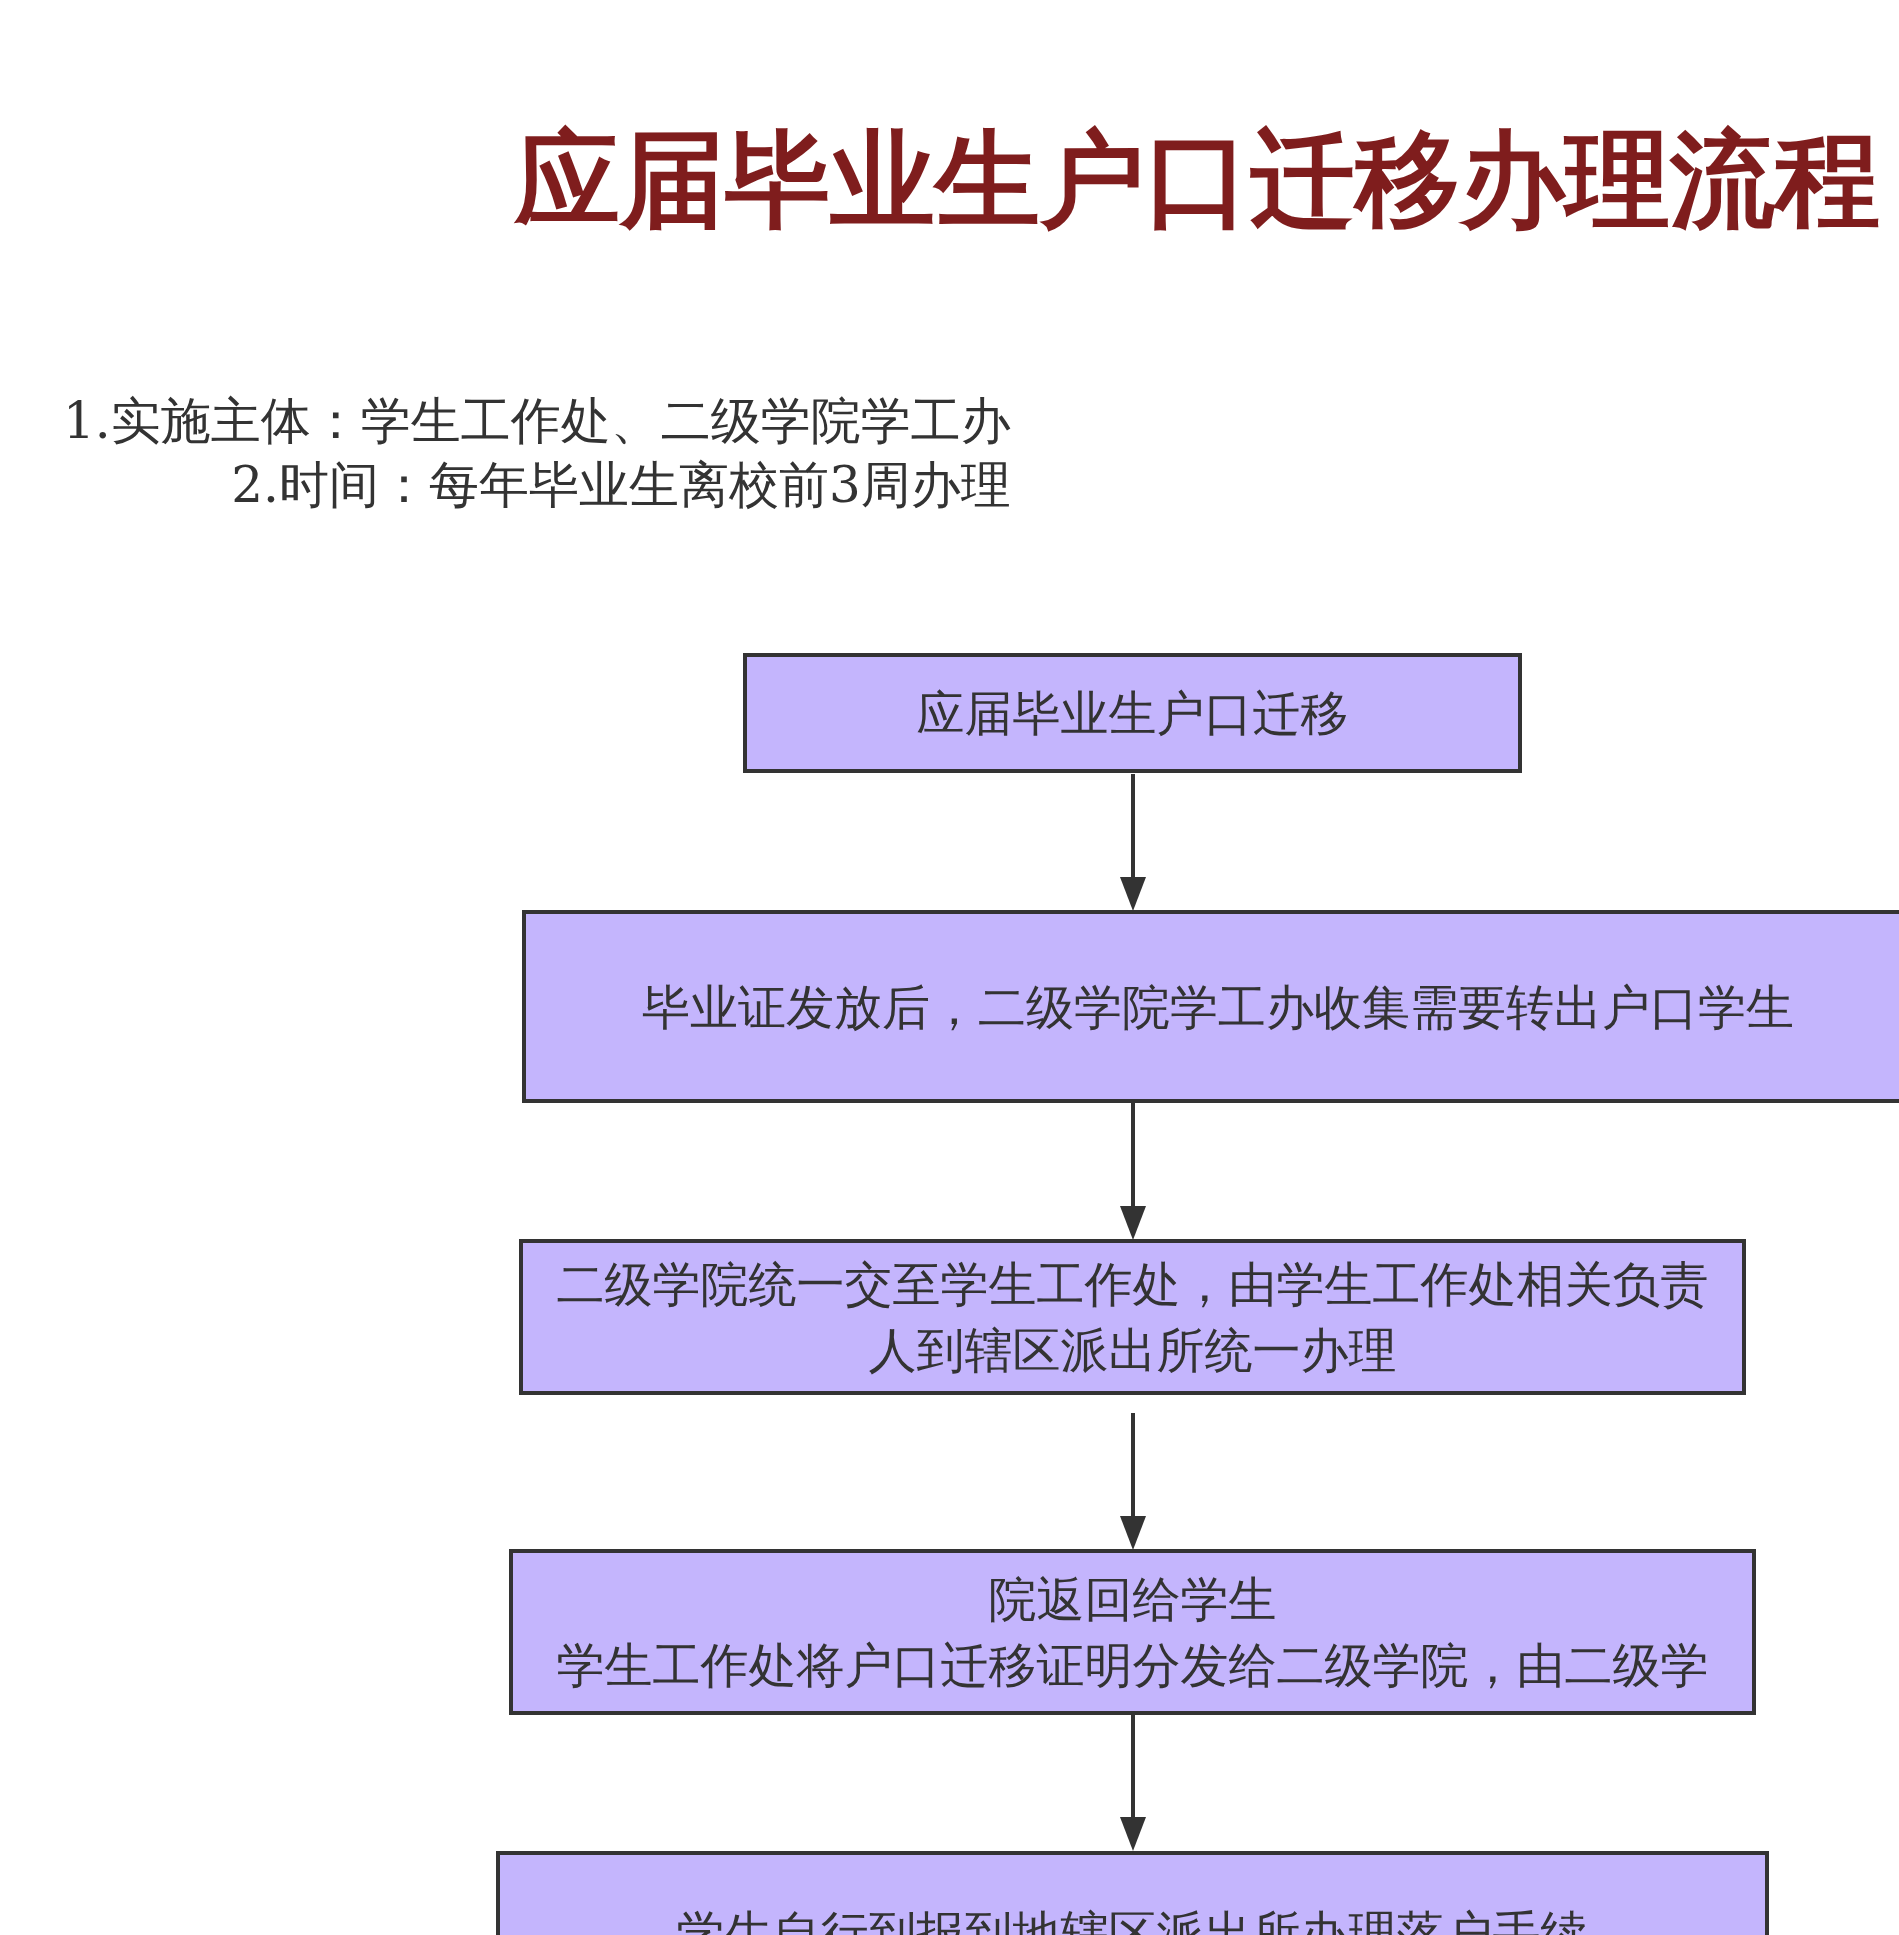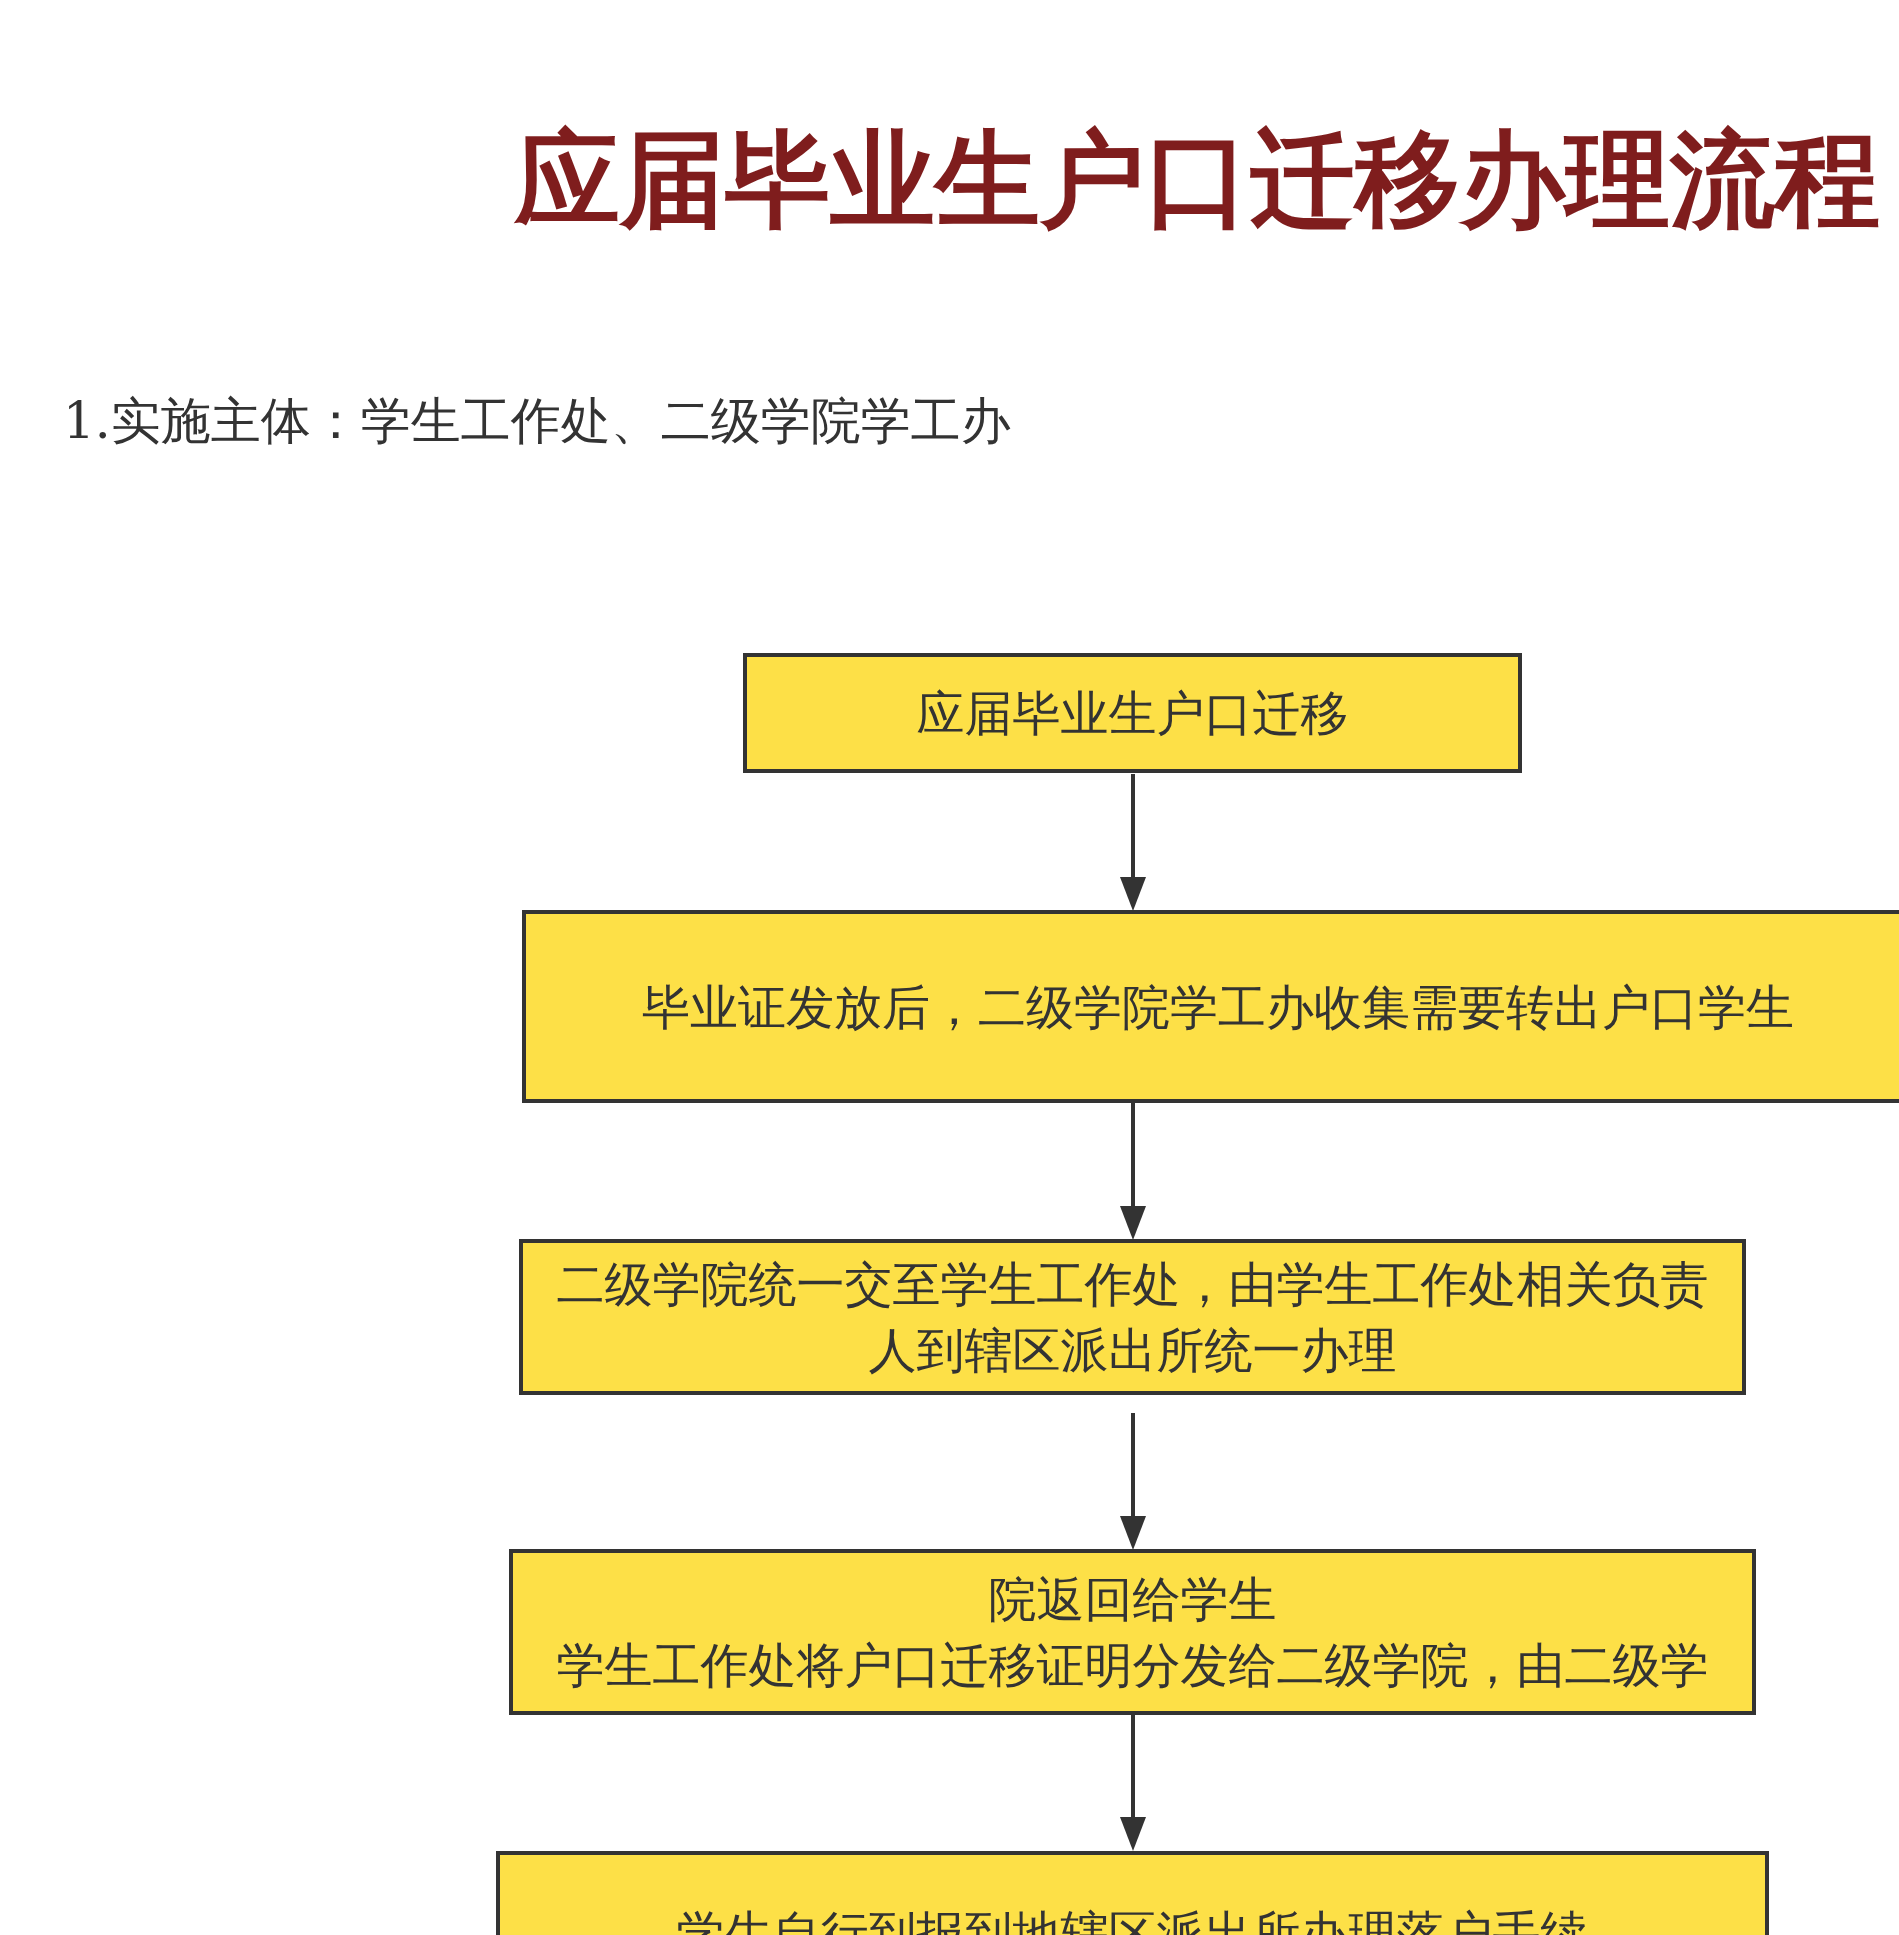--- a/index.html
+++ b/index.html
@@ -39,21 +39,21 @@
     color: #333333;
   }
   .note-line {
     display: block;
     white-space: nowrap;
     text-align: right;
   }
   .flow-node {
     position: absolute;
     border: 4.6px solid #333333;
-    background: #fde047;
+    background: #c4b5fd;
     box-sizing: border-box;
     display: flex;
     flex-direction: column;
     justify-content: center;
     align-items: center;
     text-align: center;
     font-size: 48px;
     line-height: 66px;
     color: #333333;
   }
@@ -89,20 +89,21 @@
 </style>
 </head>
 <body>
 
 <div class="page">
 
   <div class="doc-title">应届毕业生户口迁移办理流程</div>
 
   <div class="notes">
     <span class="note-line">1.实施主体：学生工作处、二级学院学工办</span>
+    <span class="note-line">2.时间：每年毕业生离校前3周办理</span>
   </div>
 
   <div class="flow-node node-1">
     <span class="node-line">应届毕业生户口迁移</span>
   </div>
 
   <div class="flow-arrow arrow-1">
     <div class="arrow-line"></div>
     <div class="arrow-head"></div>
   </div>

